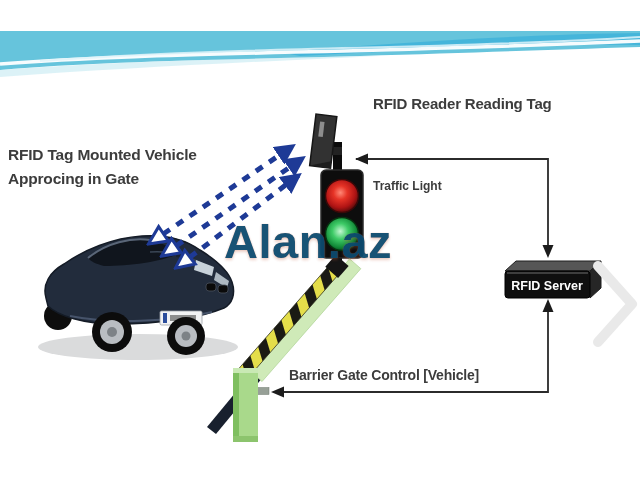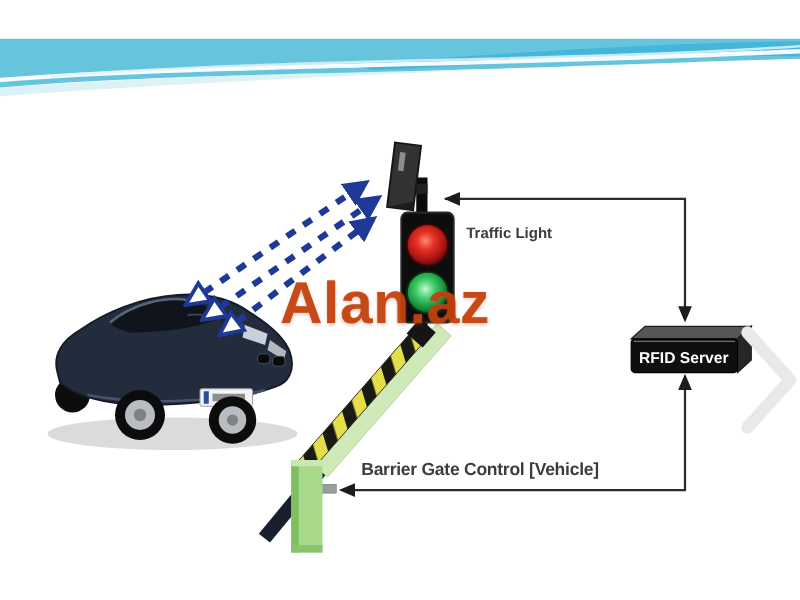--- a/index.html
+++ b/index.html
@@ -13,21 +13,21 @@
     position:absolute;color:#3c3c3c;font-weight:bold;
     font-family:"Liberation Sans",sans-serif;white-space:nowrap;
   }
   .lbl-reader{left:373px;top:95px;font-size:15px;letter-spacing:-0.2px;}
   .lbl-vehicle{left:8px;top:143px;font-size:15.5px;line-height:24px;letter-spacing:-0.2px;}
   .lbl-traffic{left:373px;top:179px;font-size:12px;}
   .lbl-barrier{left:289px;top:367px;font-size:14px;letter-spacing:-0.2px;}
   .watermark{
     position:absolute;left:224px;top:214px;
     font-size:47px;font-weight:bold;letter-spacing:0.5px;
-    color:#c2410c;opacity:0.95;
+    color:#0c4a6e;opacity:0.95;
     text-shadow:0 2px 3px rgba(190,90,60,0.30), 0 0 1px rgba(225,130,95,0.5);
     font-family:"Liberation Sans",sans-serif;white-space:nowrap;
   }
 </style>
 </head>
 <body>
 
 <div class="stage">
 
   <svg class="banner" viewBox="0 0 640 90">
@@ -144,20 +144,23 @@
         <rect x="0" y="-13" width="150" height="13" fill="url(#hazard)" stroke="#2a2a1a" stroke-width="0.7"></rect>
         <rect x="136" y="-15" width="16" height="17" fill="#151515"></rect>
       </g>
       <rect x="233" y="368" width="25" height="74" fill="#a9d98b"></rect>
       <rect x="233" y="368" width="6" height="74" fill="#7fbf60"></rect>
       <rect x="233" y="368" width="25" height="5" fill="#c9e9b4"></rect>
       <rect x="233" y="436" width="25" height="6" fill="#8cc46d"></rect>
     </g>
   </svg>
 
+  <div class="lbl lbl-reader">RFID Reader Reading Tag</div>
   <div class="lbl lbl-vehicle">
+    <div>RFID Tag Mounted Vehicle</div>
+    <div>Approcing in Gate</div>
   </div>
   <div class="lbl lbl-traffic">Traffic Light</div>
   <div class="lbl lbl-barrier">Barrier Gate Control [Vehicle]</div>
 
   <div class="watermark">Alan.az</div>
 
 </div>
 
 </body></html>

